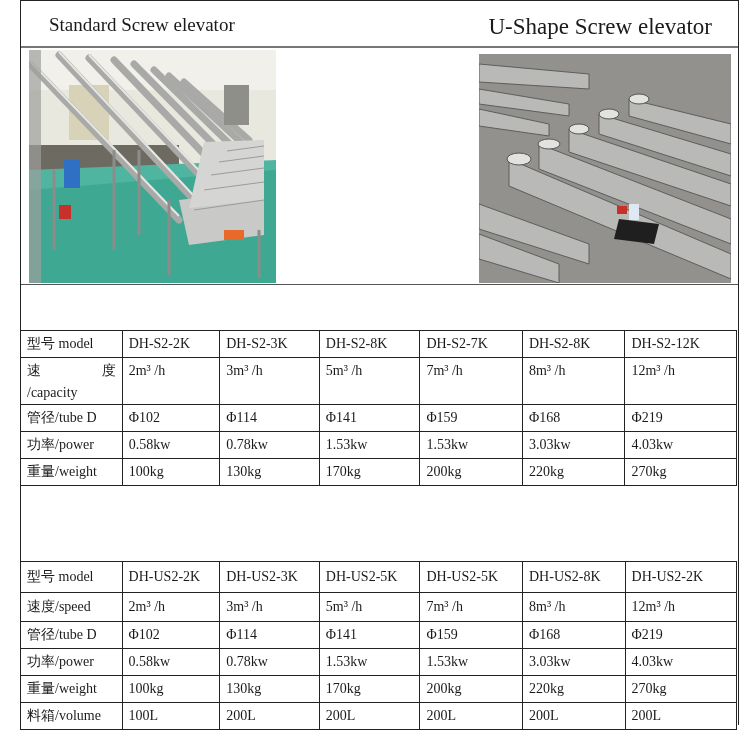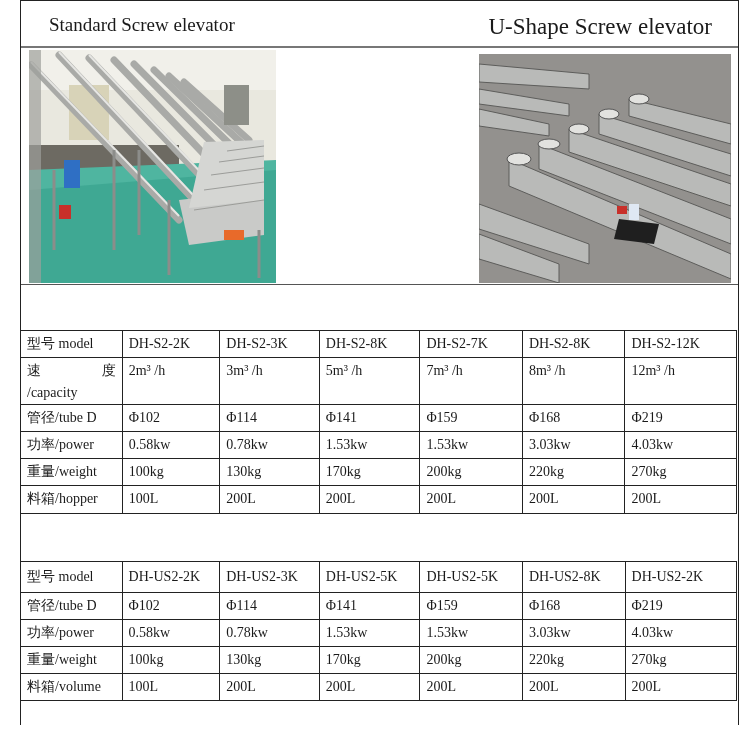--- a/index.html
+++ b/index.html
@@ -165,29 +165,20 @@
     </tr>
     <tr style="height:27px">
       <td class="lab">重量/weight</td>
       <td>100kg</td>
       <td>130kg</td>
       <td>170kg</td>
       <td>200kg</td>
       <td>220kg</td>
       <td>270kg</td>
     </tr>
-    <tr style="height:28px">
-      <td class="lab">料箱/hopper</td>
-      <td>100L</td>
-      <td>200L</td>
-      <td>200L</td>
-      <td>200L</td>
-      <td>200L</td>
-      <td>200L</td>
-    </tr>
   </tbody>
     </table>
 
 
   <table class="spec" style="top:560px;">
     <colgroup>
       <col style="width:102px">
         <col style="width:98px">
         <col style="width:100px">
         <col style="width:101px">
@@ -198,20 +189,29 @@
     <tbody>
         <tr style="height:31px">
       <td class="lab" style="line-height:30px">型号 model</td>
       <td style="line-height:30px">DH-US2-2K</td>
       <td style="line-height:30px">DH-US2-3K</td>
       <td style="line-height:30px">DH-US2-5K</td>
       <td style="line-height:30px">DH-US2-5K</td>
       <td style="line-height:30px">DH-US2-8K</td>
       <td style="line-height:30px">DH-US2-2K</td>
     </tr>
+    <tr style="height:28px">
+      <td class="lab" style="line-height:28px">速度/speed</td>
+      <td style="line-height:28px">2m³ /h</td>
+      <td style="line-height:28px">3m³ /h</td>
+      <td style="line-height:28px">5m³ /h</td>
+      <td style="line-height:28px">7m³ /h</td>
+      <td style="line-height:28px">8m³ /h</td>
+      <td style="line-height:28px">12m³ /h</td>
+    </tr>
     <tr style="height:27px">
       <td class="lab">管径/tube D</td>
       <td>Φ102</td>
       <td>Φ114</td>
       <td>Φ141</td>
       <td>Φ159</td>
       <td>Φ168</td>
       <td>Φ219</td>
     </tr>
     <tr style="height:27px">

